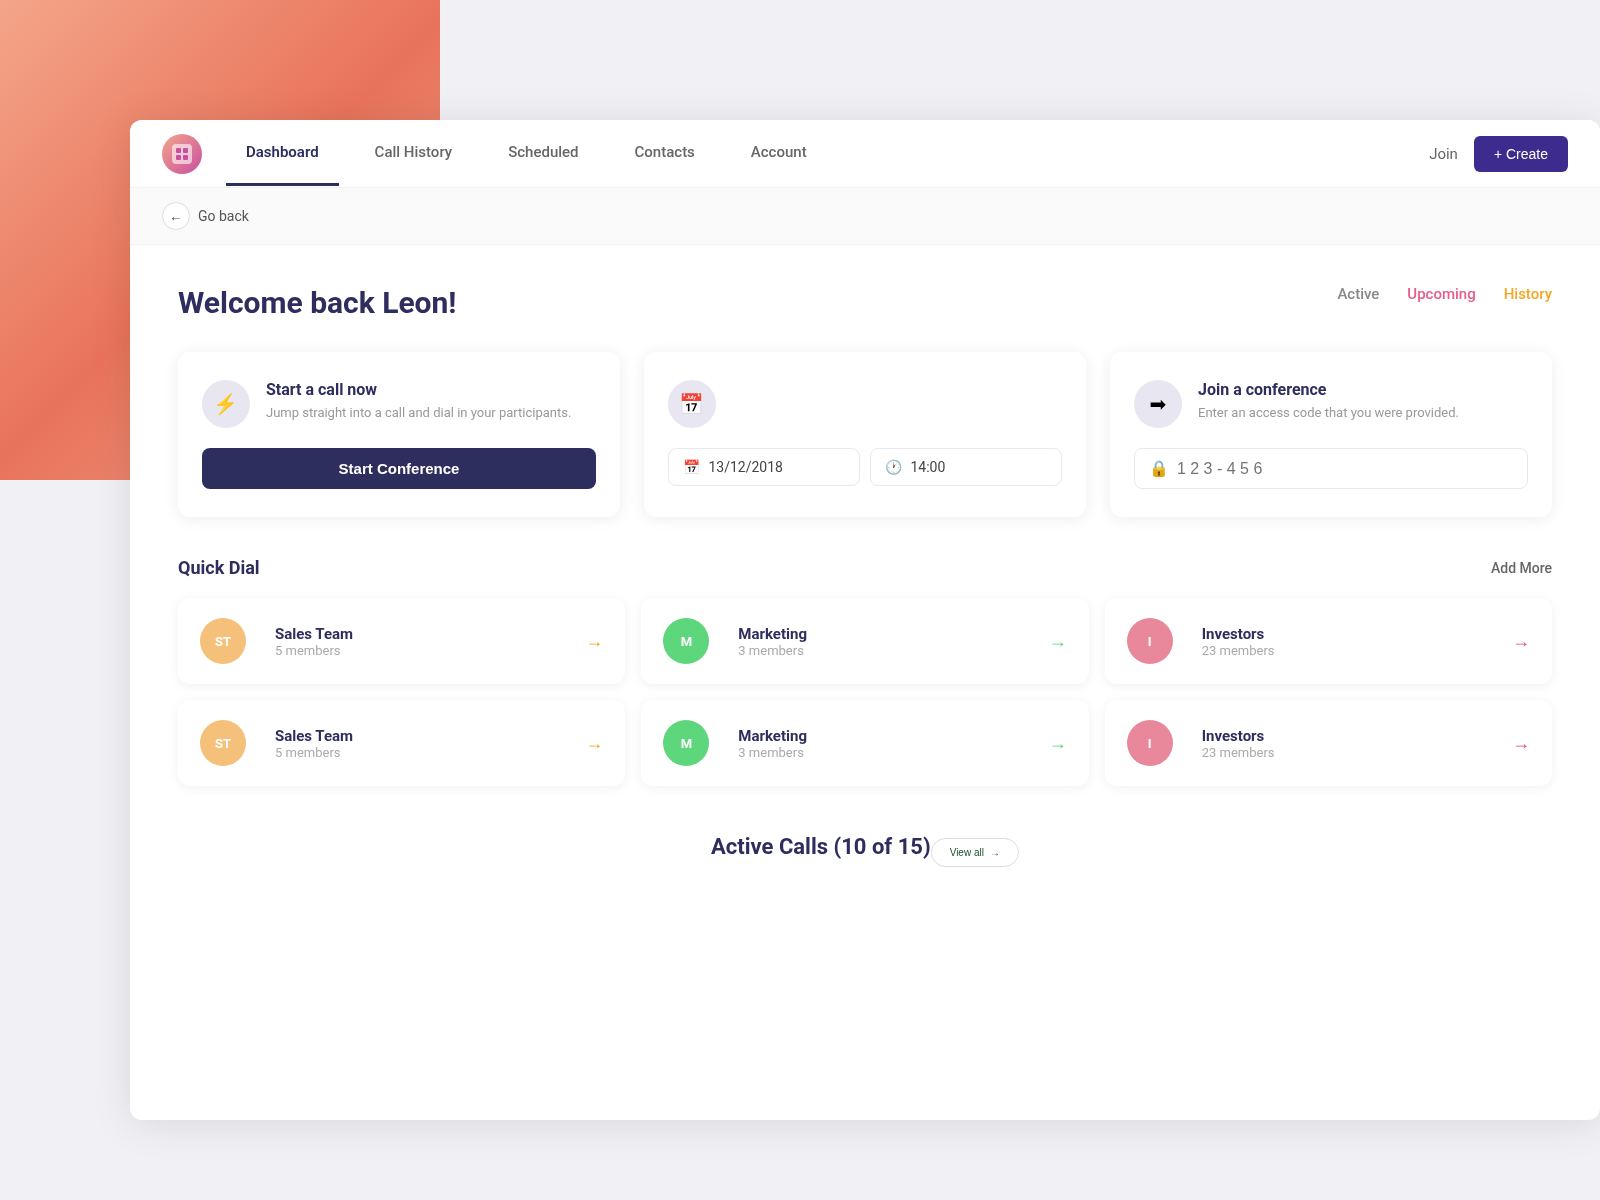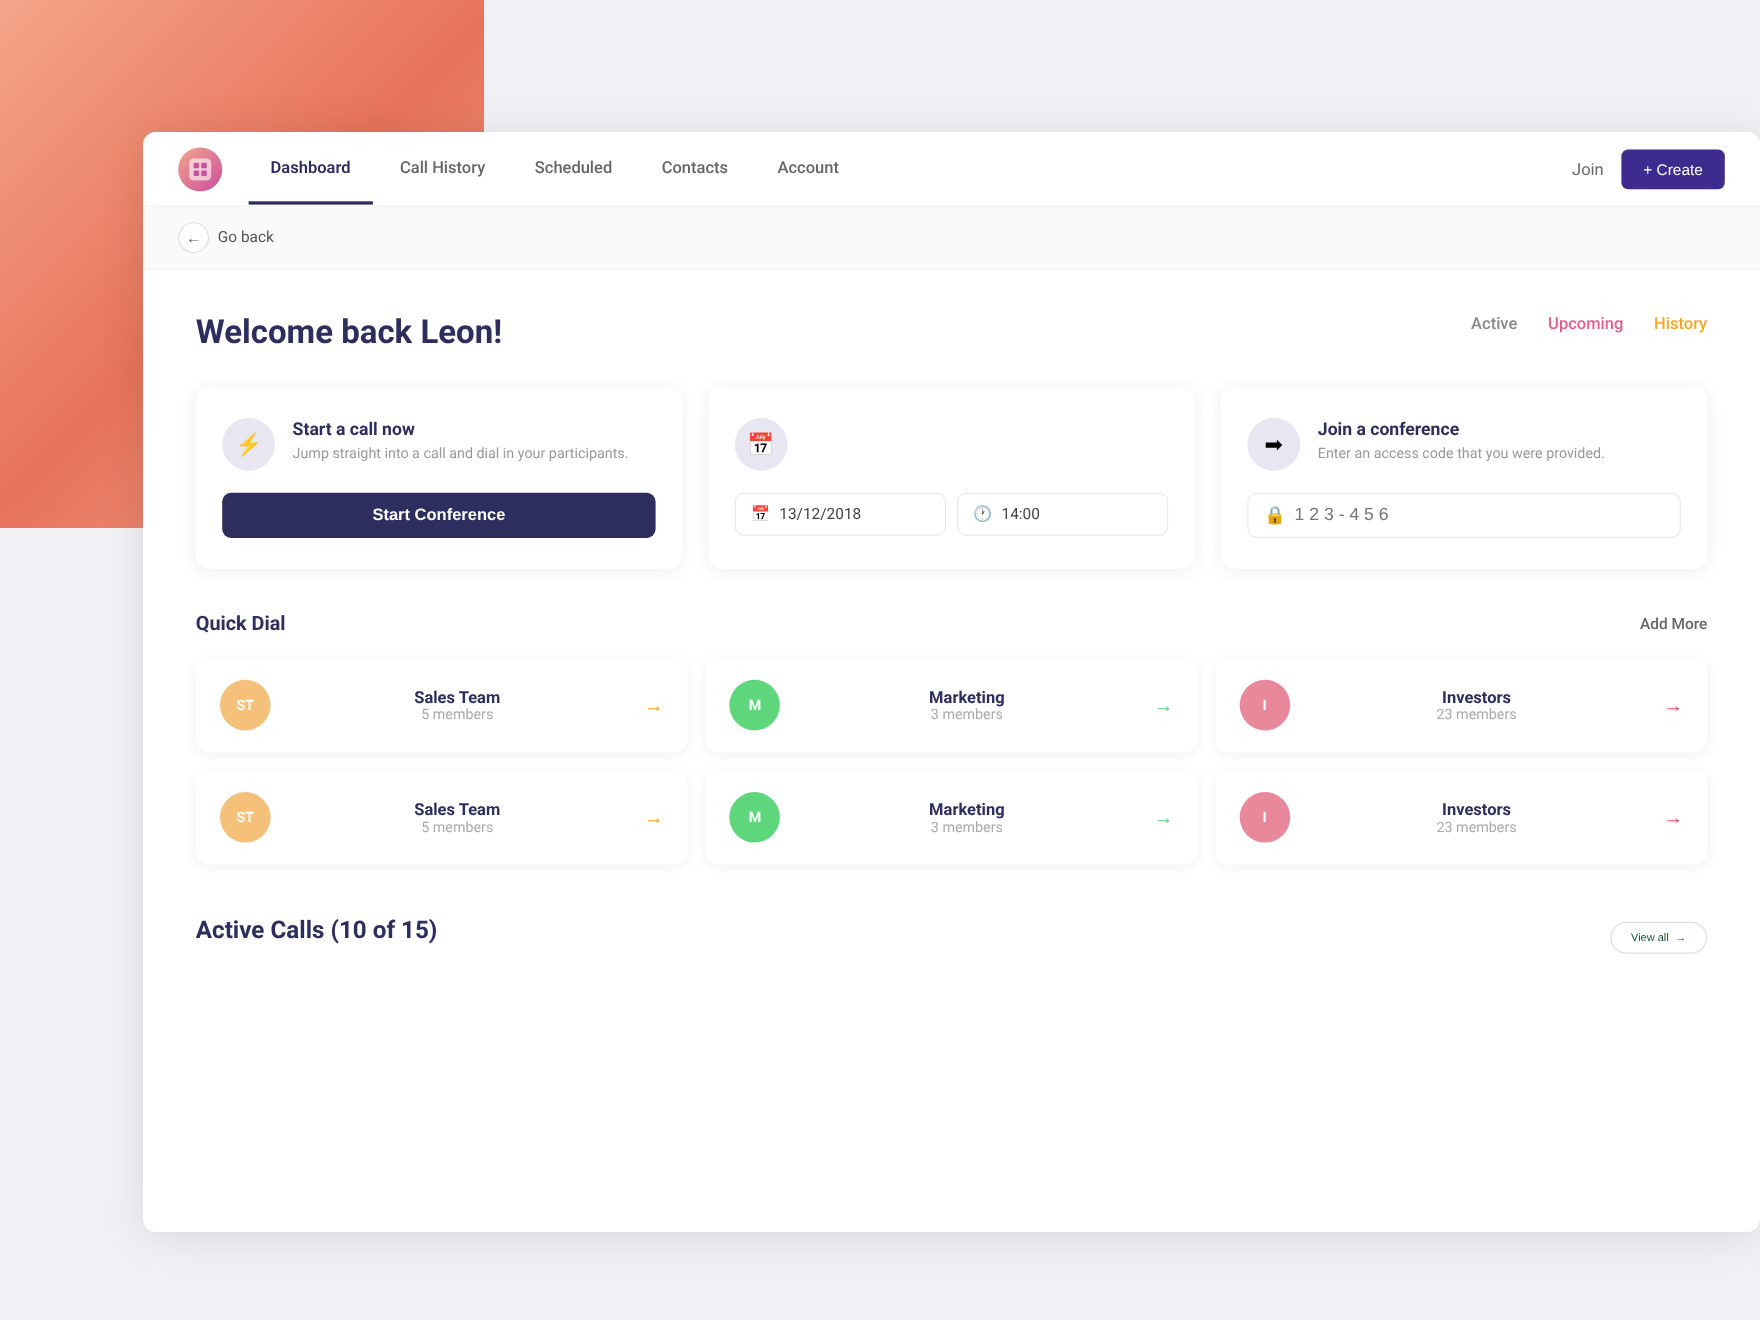--- a/index.html
+++ b/index.html
@@ -61,21 +61,21 @@
       height: 20px;
       background: rgba(255,255,255,0.6);
       border-radius: 4px;
       display: flex;
       align-items: center;
       justify-content: center;
     }
     .nav-links {
       display: flex;
       align-items: flex-end;
-      gap: 5px;
+      gap: 16px;
       flex: 1;
     }
     .nav-link {
       padding: 22px 20px;
       font-size: 15px;
       color: #666;
       cursor: pointer;
       font-weight: 500;
       border-bottom: 3px solid transparent;
       transition: color 0.2s;
@@ -280,23 +280,22 @@
       gap: 16px;
       margin-bottom: 40px;
     }
     .quick-dial-item {
       background: #fff;
       border-radius: 12px;
       padding: 20px 22px;
       box-shadow: 0 2px 12px rgba(0,0,0,0.06);
       display: flex;
       align-items: center;
-      gap: 6px;
-      cursor: pointer;
-      text-align: center;
+      gap: 29px;
+      cursor: pointer;
     }
     .dial-avatar {
       width: 46px;
       height: 46px;
       border-radius: 50%;
       display: flex;
       align-items: center;
       justify-content: center;
       font-size: 13px;
       font-weight: 700;
@@ -324,21 +323,21 @@
       font-weight: 700;
     }
     .dial-arrow.orange { color: #f5a623; }
     .dial-arrow.green { color: #5dd67c; }
     .dial-arrow.red { color: #e84c6a; }
 
     
     .active-calls-header {
       display: flex;
       align-items: center;
-      justify-content: space-between;
+      justify-content: center;
       margin-top: 8px;
     }
     .active-calls-title {
       font-size: 22px;
       font-weight: 700;
       color: #2d2d5e;
     }
     .view-all-btn {
       border: 1px solid #ddd;
       border-radius: 20px;

